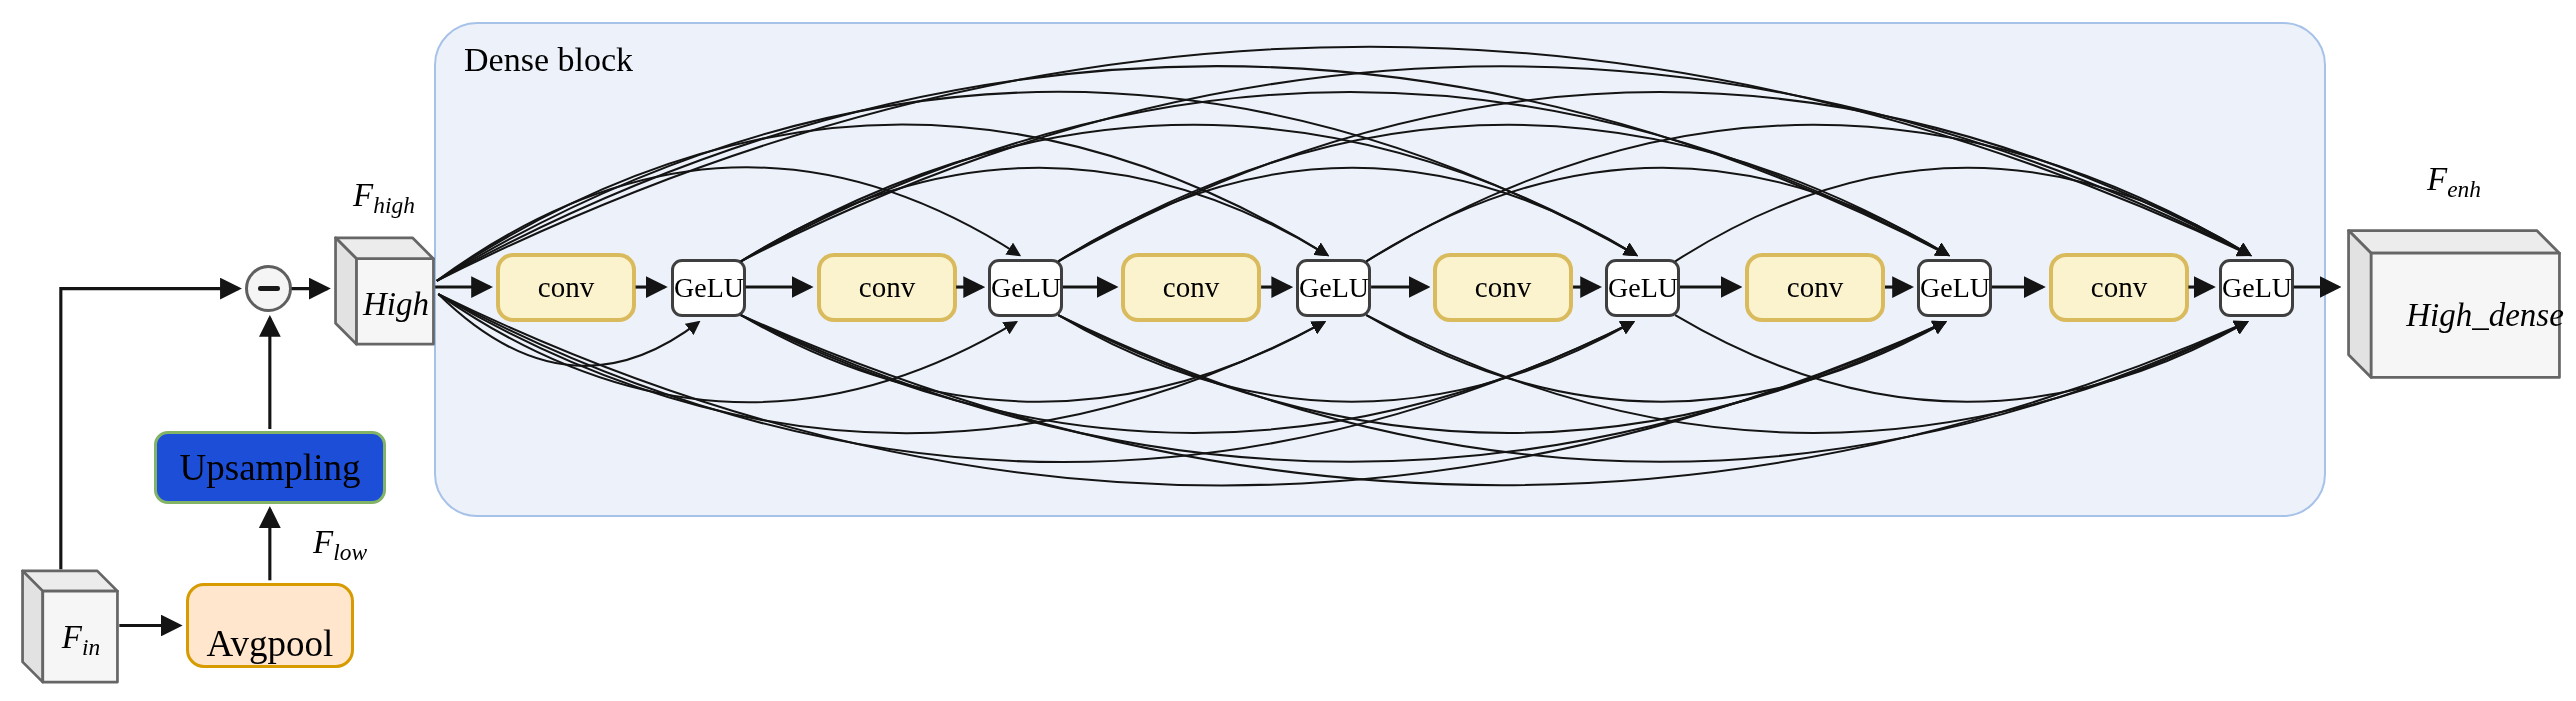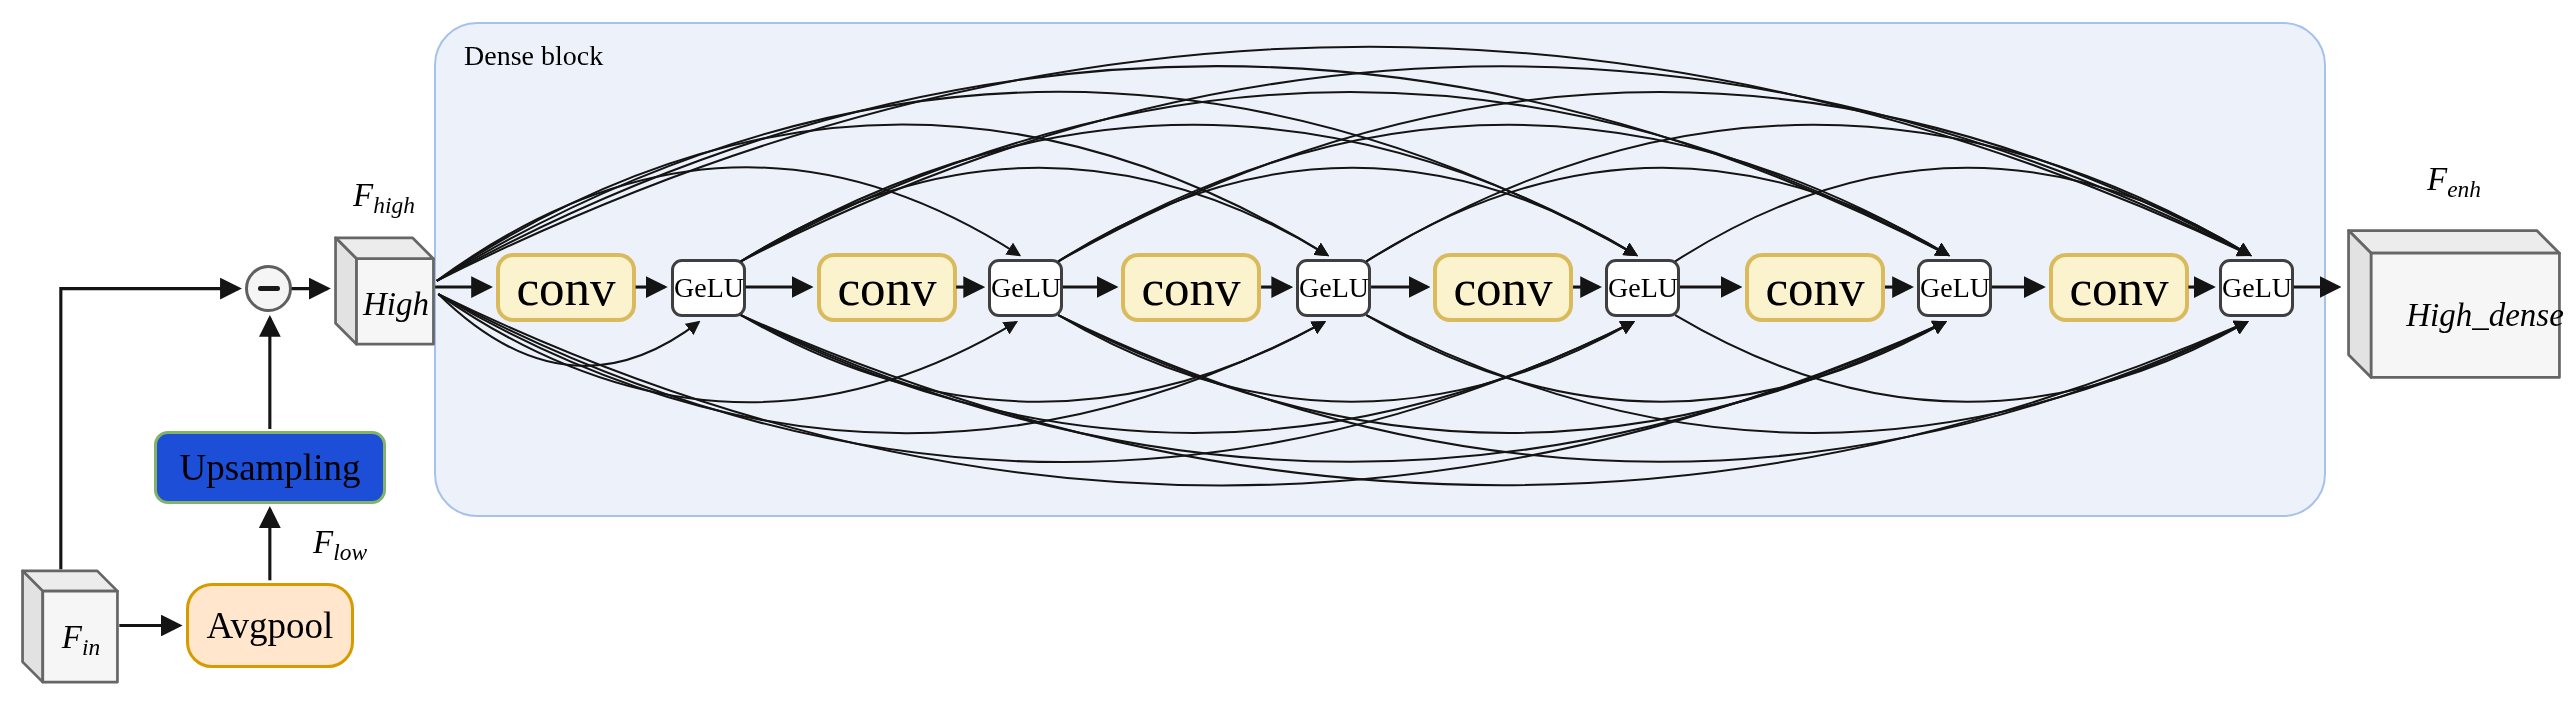--- a/index.html
+++ b/index.html
@@ -8,48 +8,48 @@
 
   .abs{position:absolute;}
 
   
   .dense-block{
     left:434px;top:22px;width:1892px;height:495px;
     background:#EDF2FA;border:2.3px solid #A7C2E8;border-radius:43px;
     box-sizing:border-box;
   }
   .dense-title{
-    left:464px;top:41px;font-size:28px;line-height:1.1;color:#000;
+    left:464px;top:41px;font-size:34px;line-height:1.1;color:#000;
   }
 
   
   .conv{
     top:253px;width:140px;height:69px;box-sizing:border-box;
     background:#FBF2CE;border:4.7px solid #D9BA5C;border-radius:17px;
     display:flex;align-items:center;justify-content:center;
-    font-size:51px;z-index:3;
+    font-size:29px;z-index:3;
   }
   
   .gelu{
     top:259px;width:75px;height:58px;box-sizing:border-box;
     background:#FFFFFF;border:3.9px solid #3F3F3F;border-radius:11px;
     display:flex;align-items:center;justify-content:flex-start;
     font-size:28px;z-index:3;
   }
 
   
   .upsampling{
     left:154px;top:431px;width:232px;height:73px;box-sizing:border-box;
     background:#1d4ed8;border:3.1px solid #82B366;border-radius:14px;
     display:flex;align-items:center;justify-content:center;font-size:37px;
   }
   .avgpool{
     left:186px;top:583px;width:168px;height:85px;box-sizing:border-box;
-    background:#FFE6CC;border:3.1px solid #D79B00;border-radius:26px;
-    display:flex;align-items:center;justify-content:center;font-size:37px;
+    background:#FFE6CC;border:3.1px solid #D79B00;border-radius:18px;
+    display:flex;align-items:flex-end;justify-content:center;font-size:37px;
   }
 
   
   .minus-node{
     left:245px;top:265px;width:47px;height:47px;box-sizing:border-box;
     background:#F5F5F5;border:3.1px solid #5F5F5F;border-radius:50%;
     display:flex;align-items:center;justify-content:center;z-index:3;
   }
   .minus-bar{width:22px;height:5.5px;background:#1A1A1A;border-radius:2.3px;}
 

